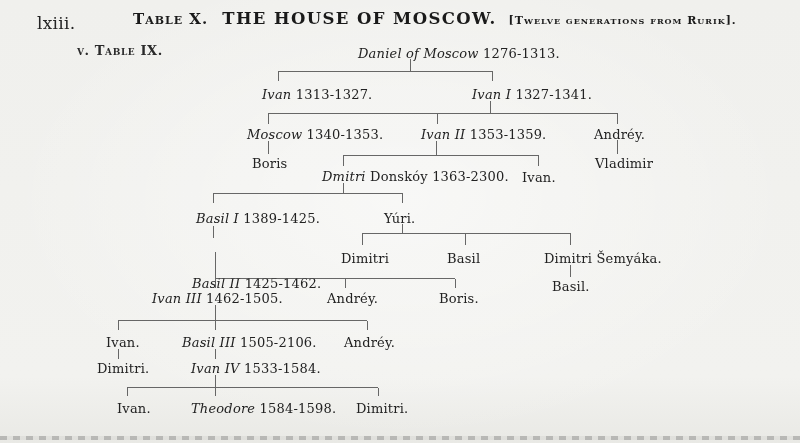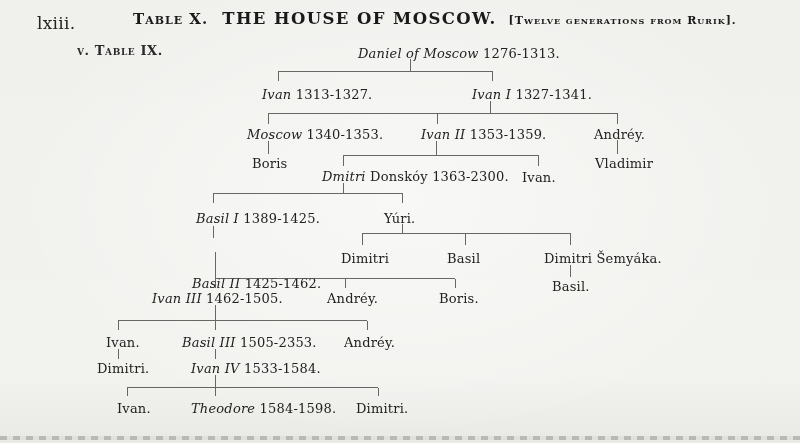--- a/index.html
+++ b/index.html
@@ -77,21 +77,21 @@
       <div class="node" style="left: 384px; top: 211px;"><span>Yúri.</span></div>
       <div class="node" style="left: 192px; top: 240px; margin-top: 36px;"><span class="it">Basil II</span> <span>1425-1462.</span></div>
       <div class="node" style="left: 341px; top: 251px;"><span>Dimitri</span></div>
       <div class="node" style="left: 447px; top: 251px;"><span>Basil</span></div>
       <div class="node" style="left: 544px; top: 251px;"><span>Dimitri Šemyáka.</span></div>
       <div class="node" style="left: 552px; top: 279px;"><span>Basil.</span></div>
       <div class="node" style="left: 152px; top: 291px;"><span class="it">Ivan III</span> <span>1462-1505.</span></div>
       <div class="node" style="left: 327px; top: 291px;"><span>Andréy.</span></div>
       <div class="node" style="left: 439px; top: 291px;"><span>Boris.</span></div>
       <div class="node" style="left: 106px; top: 335px;"><span>Ivan.</span></div>
-      <div class="node" style="left: 182px; top: 335px;"><span class="it">Basil III</span> <span>1505-2353.</span></div>
+      <div class="node" style="left: 182px; top: 335px;"><span class="it">Basil III</span> <span>1505-2106.</span></div>
       <div class="node" style="left: 344px; top: 335px;"><span>Andréy.</span></div>
       <div class="node" style="left: 97px; top: 361px;"><span>Dimitri.</span></div>
       <div class="node" style="left: 191px; top: 361px;"><span class="it">Ivan IV</span> <span>1533-1584.</span></div>
       <div class="node" style="left: 117px; top: 401px;"><span>Ivan.</span></div>
       <div class="node" style="left: 191px; top: 401px;"><span class="it">Theodore</span> <span>1584-1598.</span></div>
       <div class="node" style="left: 356px; top: 401px;"><span>Dimitri.</span></div>
       <div class="connector" style="left: 410px; top: 59px; width: 1px; height: 12px;"></div>
       <div class="connector" style="left: 278px; top: 71px; width: 215px; height: 1px;"></div>
       <div class="connector" style="left: 278px; top: 72px; width: 1px; height: 9px;"></div>
       <div class="connector" style="left: 492px; top: 72px; width: 1px; height: 9px;"></div>

